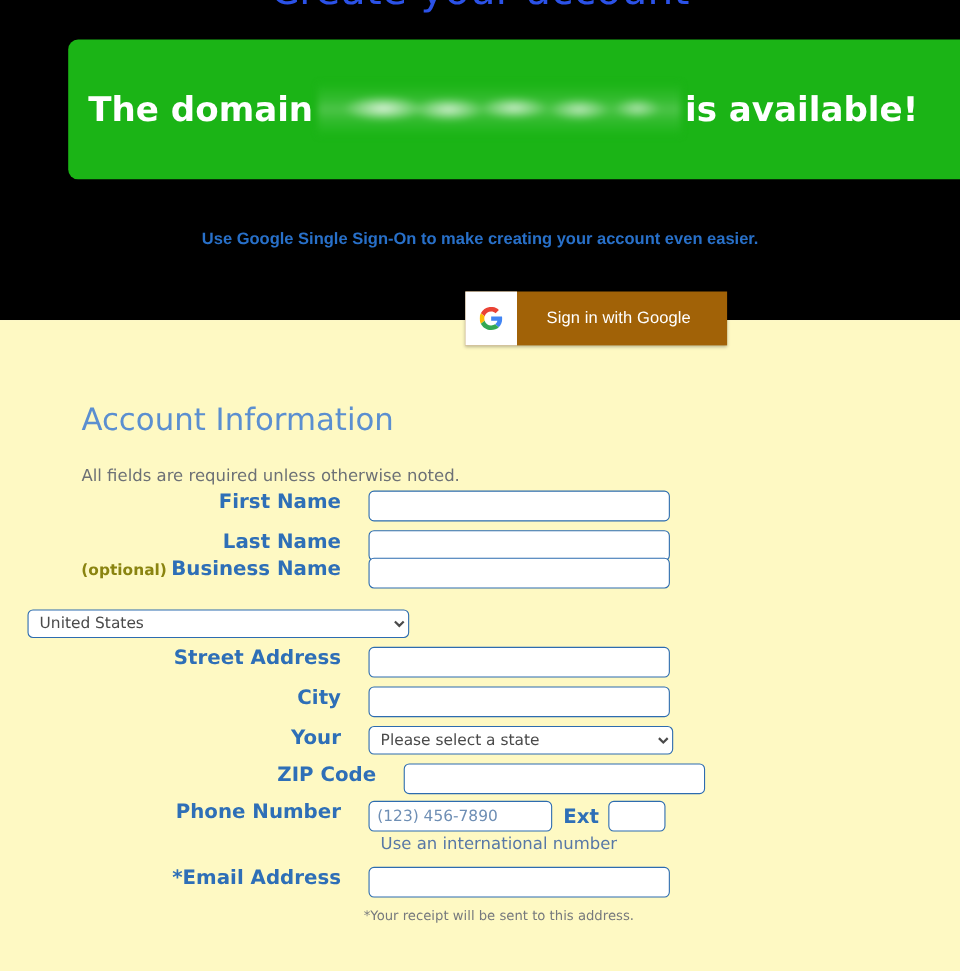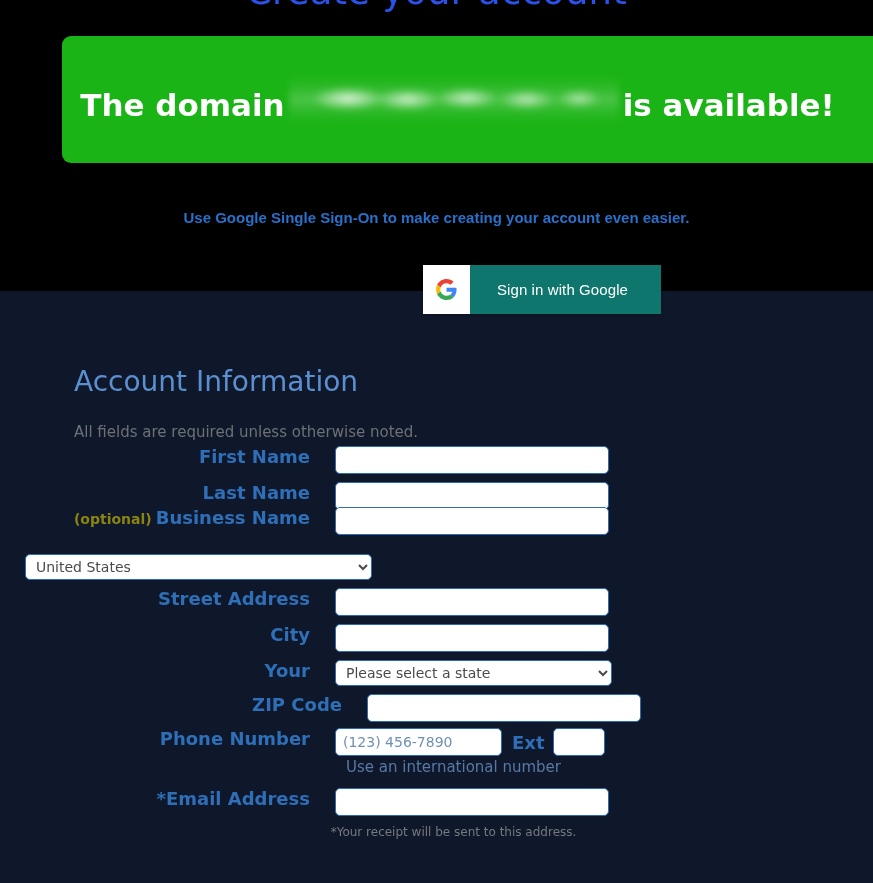--- a/index.html
+++ b/index.html
@@ -45,21 +45,21 @@
     width: 811px;
     height: 127px;
     background: #1bb416;
     border-radius: 9px 0 0 9px;
     display: flex;
     align-items: center;
     justify-content: center;
   }
   #domain-banner-inner {
     display: flex;
-    align-items: flex-end;
+    align-items: center;
     justify-content: center;
     font-family: "DejaVu Sans", sans-serif;
     font-size: 31px;
     font-weight: 700;
     color: #ffffff;
     white-space: nowrap;
     margin-left: -20px;
   }
   .banner-word { display: inline-block; }
   #domain-redacted {
@@ -95,21 +95,21 @@
 
   
   #google-btn {
     position: absolute;
     left: 423px;
     top: 265px;
     width: 238px;
     height: 49px;
     display: flex;
     align-items: stretch;
-    background: #0f766e;
+    background: #a16207;
     box-shadow: 0 1px 3px rgba(0,0,0,0.28);
     z-index: 5;
     cursor: pointer;
   }
   #google-btn-icon {
     width: 47px;
     background: #ffffff;
     display: flex;
     align-items: center;
     justify-content: center;
@@ -128,21 +128,21 @@
     padding-right: 6px;
   }
 
   
   #form-area {
     position: absolute;
     left: 0;
     top: 291px;
     width: 873px;
     height: 592px;
-    background: #0f172a;
+    background: #fef9c3;
   }
 
   #section-title {
     position: absolute;
     left: 74px;
     top: 74px;
     font-family: "DejaVu Sans", sans-serif;
     font-size: 28px;
     font-weight: 400;
     color: #5b8fd0;

